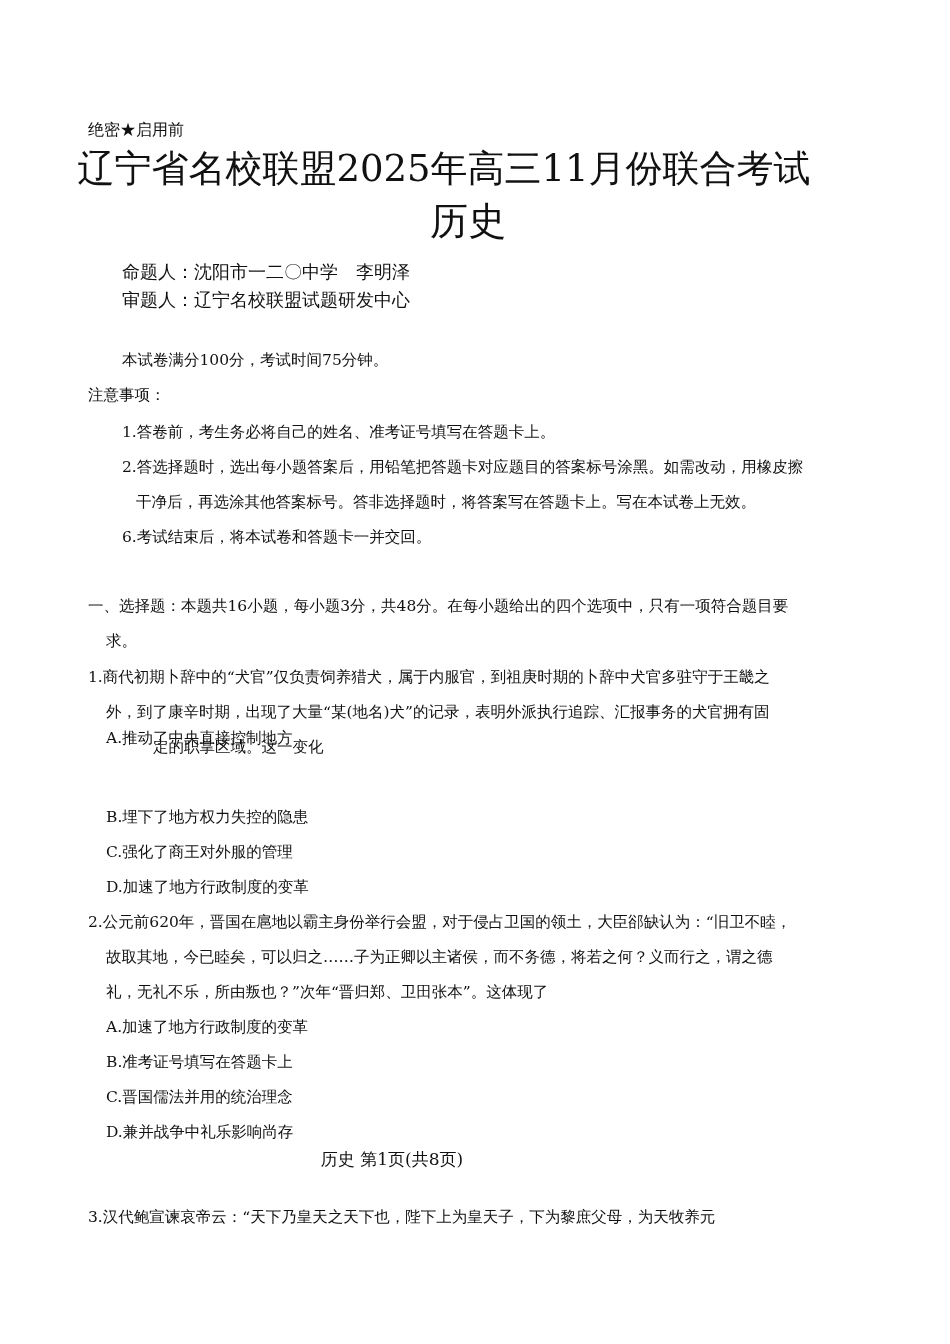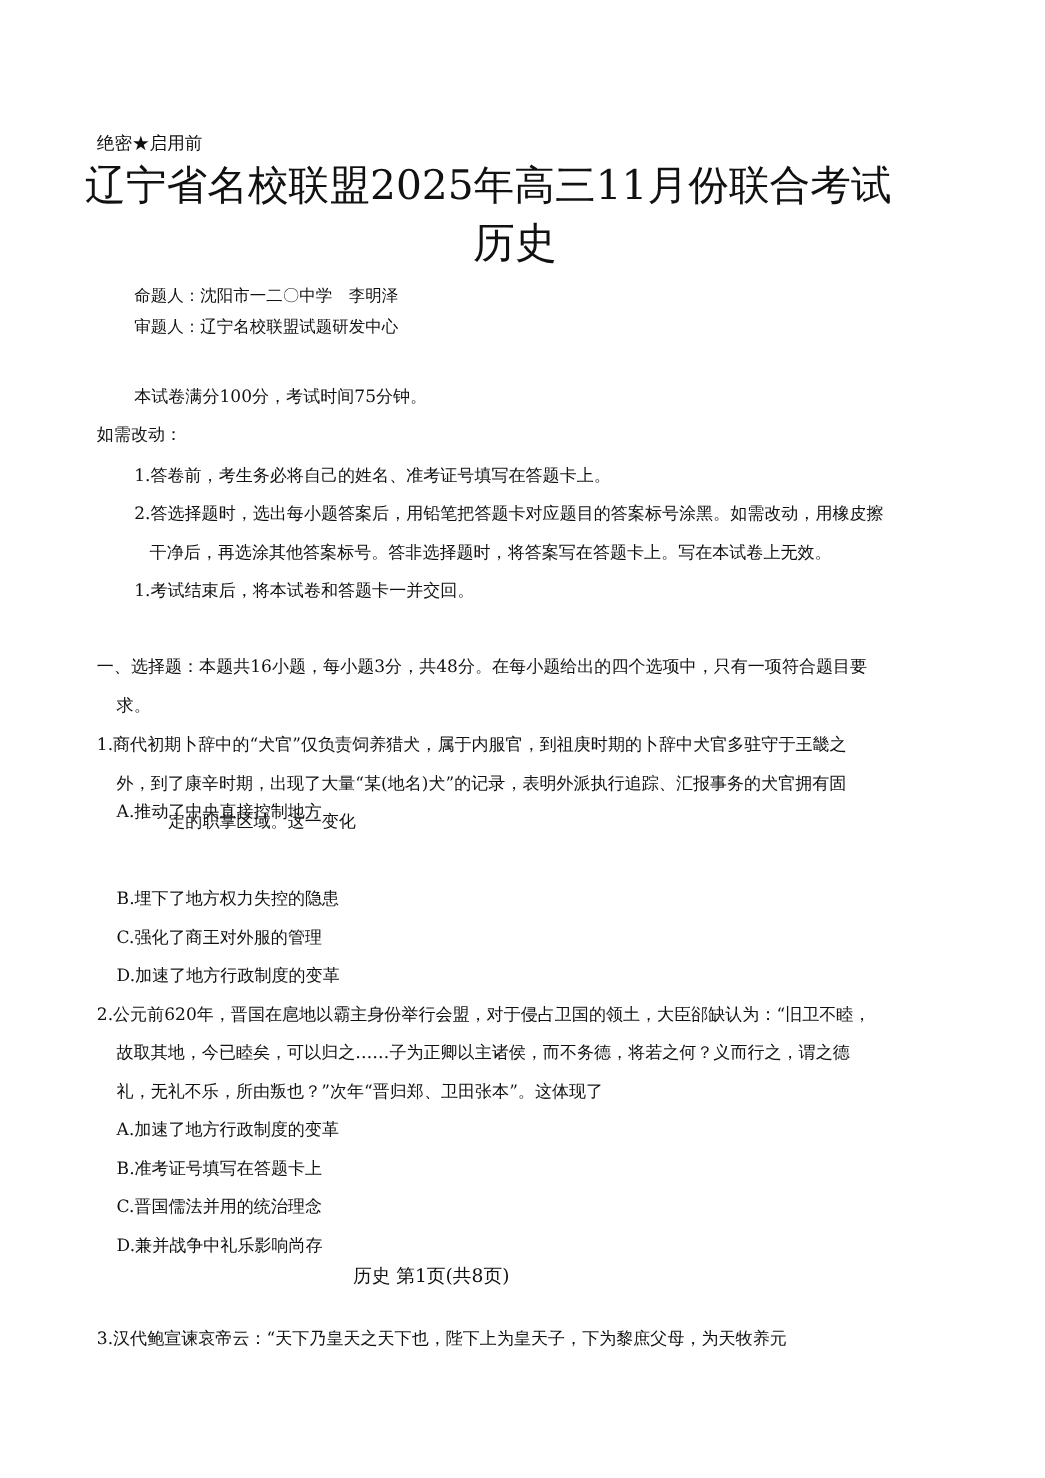--- a/index.html
+++ b/index.html
@@ -5,21 +5,21 @@
     html, body { margin: 0; padding: 0; background: #ffffff; }
     body {
       width: 950px; height: 1344px; position: relative; overflow: hidden;
       font-family: "DejaVu Serif", "Liberation Serif", serif;
       color: #111111;
     }
     .abs { position: absolute; white-space: nowrap; }
     .secret { left: 88px; top: 120px; font-size: 16px; }
     .title { left: 0; width: 888px; text-align: center; top: 144px; font-size: 37px; letter-spacing: 0px; }
     .subject { left: 0; width: 936px; text-align: center; top: 196px; font-size: 38px; }
-    .author { left: 122px; font-size: 15px; text-align: right; }
+    .author { left: 122px; font-size: 18px; text-align: right; }
     .a1 { top: 260px; }
     .a2 { top: 288px; }
     .body { font-size: 15.5px; }
     .intro { left: 122px; top: 350px; }
     .notice-title { left: 88px; top: 385px; }
     .n1 { left: 122px; top: 422px; }
     .n2 { left: 122px; top: 457px; }
     .n2b { left: 136px; top: 492px; }
     .n3 { left: 122px; top: 527px; }
     .sec { left: 88px; top: 596px; }
@@ -40,25 +40,25 @@
 <body>
 
 <div>
   <div class="abs secret">绝密★启用前</div>
   <div class="abs title">辽宁省名校联盟2025年高三11月份联合考试</div>
   <div class="abs subject">历史</div>
   <div class="abs author a1">命题人：沈阳市一二〇中学　李明泽</div>
   <div class="abs author a2">审题人：辽宁名校联盟试题研发中心</div>
 
   <div class="abs body intro">本试卷满分100分，考试时间75分钟。</div>
-  <div class="abs body notice-title">如需改动：</div>
+  <div class="abs body notice-title">注意事项：</div>
   <div class="abs body n1">1.答卷前，考生务必将自己的姓名、准考证号填写在答题卡上。</div>
   <div class="abs body n2">2.答选择题时，选出每小题答案后，用铅笔把答题卡对应题目的答案标号涂黑。如需改动，用橡皮擦</div>
   <div class="abs body n2b">干净后，再选涂其他答案标号。答非选择题时，将答案写在答题卡上。写在本试卷上无效。</div>
-  <div class="abs body n3">1.考试结束后，将本试卷和答题卡一并交回。</div>
+  <div class="abs body n3">6.考试结束后，将本试卷和答题卡一并交回。</div>
 
   <div class="abs body sec">一、选择题：本题共16小题，每小题3分，共48分。在每小题给出的四个选项中，只有一项符合题目要</div>
   <div class="abs body secb">求。</div>
 
   <div class="abs body q1a">1.商代初期卜辞中的“犬官”仅负责饲养猎犬，属于内服官，到祖庚时期的卜辞中犬官多驻守于王畿之</div>
   <div class="abs body q1b">外，到了康辛时期，出现了大量“某(地名)犬”的记录，表明外派执行追踪、汇报事务的犬官拥有固</div>
   <div class="abs body q1c">定的职掌区域。这一变化</div>
   <div class="abs body opt o1a">A.推动了中央直接控制地方</div>
   <div class="abs body opt o1b">B.埋下了地方权力失控的隐患</div>
   <div class="abs body opt o1c">C.强化了商王对外服的管理</div>

